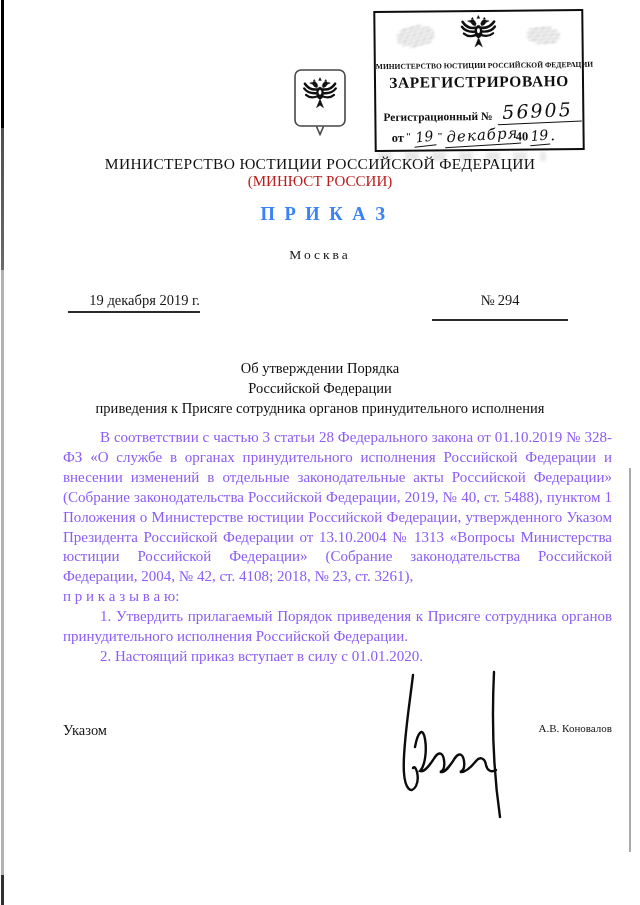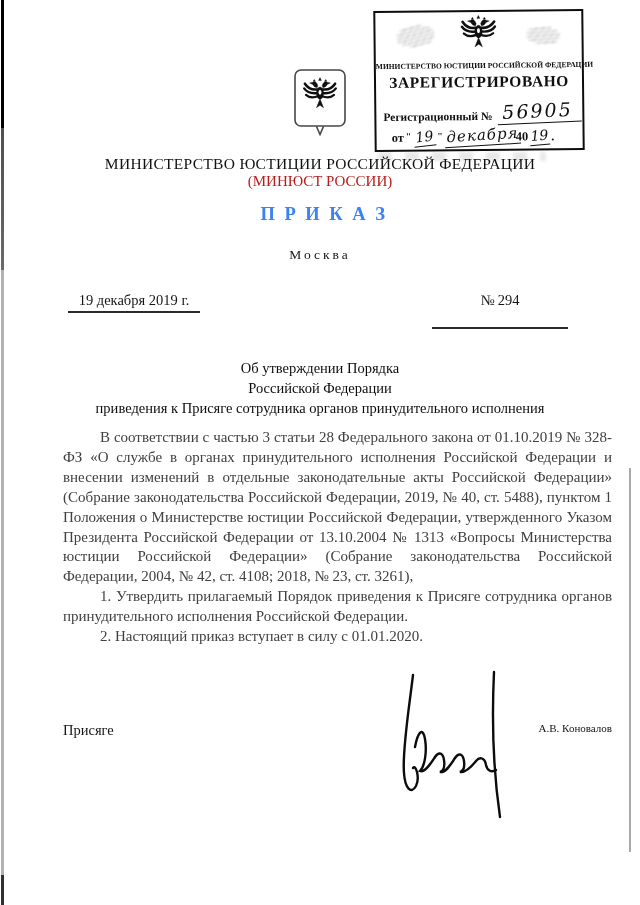--- a/index.html
+++ b/index.html
@@ -53,30 +53,30 @@
   .coat{position:absolute;left:291px;top:68px;}
 
   
   .h-ministry{position:absolute;top:155px;left:0;right:0;text-align:center;
     font-size:15.5px;letter-spacing:.3px;color:#111;}
   .h-short{position:absolute;top:173px;left:0;right:0;text-align:center;font-size:15px;color:#b91c1c;}
   .h-type{position:absolute;top:204px;left:0;right:0;text-align:center;
     font-size:18.5px;font-weight:bold;letter-spacing:2.5px;color:#3b82f6;padding-left:8px;}
   .h-city{position:absolute;top:247px;left:0;right:0;text-align:center;
     font-size:13.5px;letter-spacing:3px;}
-  .date-left{position:absolute;left:68px;top:292px;width:132px;text-align:center;
+  .date-left{position:absolute;left:68px;top:292px;width:132px;text-align:right;
     font-size:14.5px;padding-bottom:2px;border-bottom:2px solid #2a2a2a;}
   .doc-number{position:absolute;left:432px;top:292px;width:136px;text-align:center;
-    font-size:14.5px;padding-bottom:18px;border-bottom:2px solid #2a2a2a;}
+    font-size:14.5px;padding-bottom:10px;border-bottom:2px solid #2a2a2a;}
 
   
   .subject{position:absolute;top:358px;left:20px;right:20px;text-align:center;
     font-weight:normal;font-size:14.5px;line-height:20px;color:#0d0d0d;}
   .body-text{position:absolute;left:63px;top:428px;width:549px;
-    font-size:15px;line-height:19.9px;text-align:justify;color:#404040;}
+    font-size:15px;line-height:19.9px;text-align:justify;color:#8b5cf6;}
   .body-text p{margin:0;}
   .para,.item{text-indent:37px;}
 
   
   .sign-pos{position:absolute;left:63px;top:722px;font-size:14.5px;}
   .sign-name{position:absolute;right:28px;top:722px;font-size:11px;}
   .sig-svg{position:absolute;left:385px;top:669px;}
 </style>
 </head>
 <body>
@@ -146,25 +146,26 @@
   <div class="doc-number">№ 294</div>
 
   <div class="subject">
     <div>Об утверждении Порядка</div>
     <div>Российской Федерации</div>
     <div>приведения к Присяге сотрудника органов принудительного исполнения</div>
   </div>
 
   <div class="body-text">
     <p class="para">В соответствии с частью 3 статьи 28 Федерального закона от 01.10.2019 № 328-ФЗ «О службе в органах принудительного исполнения Российской Федерации и внесении изменений в отдельные законодательные акты Российской Федерации» (Собрание законодательства Российской Федерации, 2019, № 40, ст. 5488), пунктом 1 Положения о Министерстве юстиции Российской Федерации, утвержденного Указом Президента Российской Федерации от 13.10.2004 № 1313 «Вопросы Министерства юстиции Российской Федерации» (Собрание законодательства Российской Федерации, 2004, № 42, ст. 4108; 2018, № 23, ст. 3261),</p>
+    <p class="order">п р и к а з ы в а ю:</p>
     <p class="item">1. Утвердить прилагаемый Порядок приведения к Присяге сотрудника органов принудительного исполнения Российской Федерации.</p>
     <p class="item">2. Настоящий приказ вступает в силу с 01.01.2020.</p>
   </div>
 
-  <div class="sign-pos">Присяге</div>
+  <div class="sign-pos">Указом</div>
   <svg class="sig-svg" width="140" height="160" viewBox="0 0 140 160">
     <g fill="none" stroke="#0c0c0c" stroke-width="2.4" stroke-linecap="round">
       <path d="M28,6 C24,40 17,82 19,104 C20,119 26,126 31,117 C35,109 31,95 28,99"></path>
       <path d="M30,78 C33,62 38,58 40,70 C42,82 40,97 35,102 C40,104 46,94 50,88 C54,82 58,84 59,91 C60,98 58,102 55,103 C61,104 66,95 70,89 C74,83 78,85 79,92 C80,99 78,102 75,103 C81,104 87,97 91,92 C95,87 100,89 101,96 C102,101 106,104 111,101"></path>
       <path d="M109,3 C107,45 108,100 115,148"></path>
     </g>
   </svg>
   <div class="sign-name">А.В. Коновалов</div>
 
 </div>

